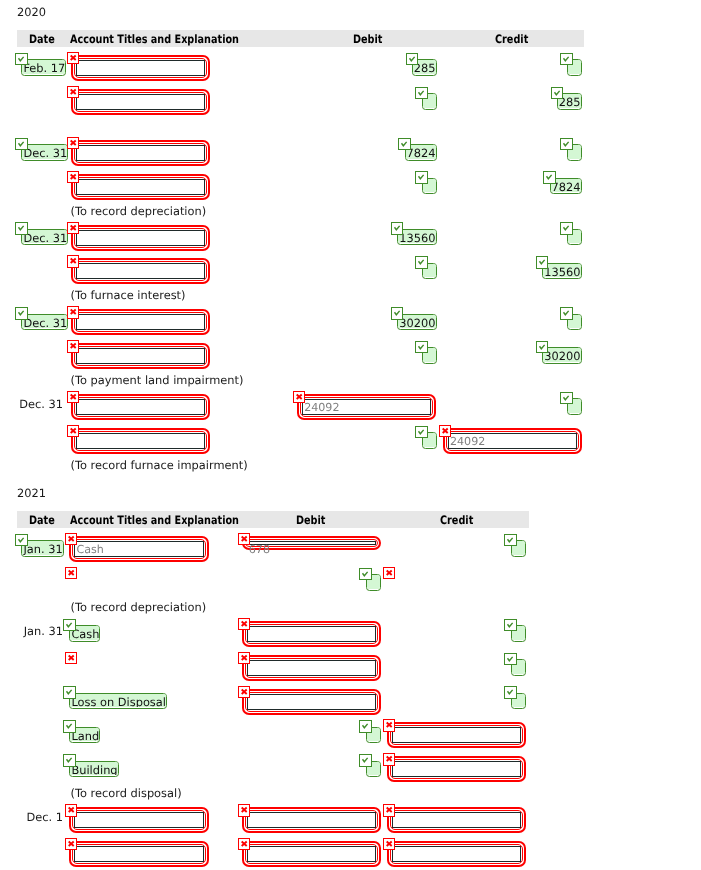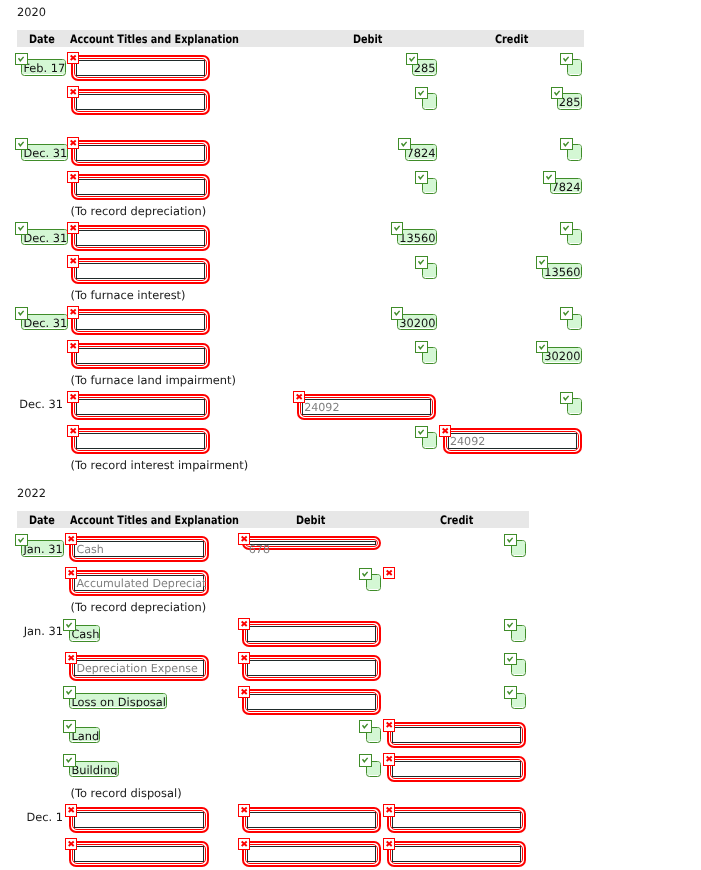--- a/index.html
+++ b/index.html
@@ -181,21 +181,21 @@
       <svg viewBox="0 0 12 12" xmlns="http://www.w3.org/2000/svg">
         <path d="M3.1 2.9 L8.9 8.1 M8.9 2.9 L3.1 8.1" fill="none" stroke="#fe0000" stroke-width="2.2" stroke-linecap="butt"></path>
       </svg>
     </span>
     <div class="ok-box" style="top: 347.45px; height: 16.5px; right: 264.5px; width: 15px;">
       <div class="val"></div>
     </div>
     <div class="ok-box" style="top: 347.45px; height: 16.5px; right: 119.5px;">
       <div class="val">30200</div>
     </div>
-    <div class="caption" style="left: 70.5px; top: 374.1px;">(To furnace land impairment)</div>
+    <div class="caption" style="left: 70.5px; top: 374.1px;">(To payment land impairment)</div>
     <div class="plain-date" style="right: 638px; top: 398.2px;">Dec. 31</div>
     <div class="wrong-box" style="top: 394.1px; width: 139.5px; height: 26px; left: 70.9px;">
       <div class="ring">
         <div class="inp"></div>
       </div>
     </div>
     <span class="badge" style="left: 66.6px; top: 391.1px; border: 1.3px solid rgb(254, 0, 0);">
       <svg viewBox="0 0 12 12" xmlns="http://www.w3.org/2000/svg">
         <path d="M3.1 2.9 L8.9 8.1 M8.9 2.9 L3.1 8.1" fill="none" stroke="#fe0000" stroke-width="2.2" stroke-linecap="butt"></path>
       </svg>
@@ -229,22 +229,22 @@
     <div class="wrong-box" style="top: 427.95px; width: 138.6px; height: 26px; left: 443px;">
       <div class="ring">
         <div class="inp">24092</div>
       </div>
     </div>
     <span class="badge" style="left: 438.7px; top: 424.95px; border: 1.3px solid rgb(254, 0, 0);">
       <svg viewBox="0 0 12 12" xmlns="http://www.w3.org/2000/svg">
         <path d="M3.1 2.9 L8.9 8.1 M8.9 2.9 L3.1 8.1" fill="none" stroke="#fe0000" stroke-width="2.2" stroke-linecap="butt"></path>
       </svg>
     </span>
-    <div class="caption" style="left: 70.5px; top: 458.9px;">(To record interest impairment)</div>
-    <div class="year-label" style="left: 17px; top: 487px;">2022</div>
+    <div class="caption" style="left: 70.5px; top: 458.9px;">(To record furnace impairment)</div>
+    <div class="year-label" style="left: 17px; top: 487px;">2021</div>
     <div class="table-header" style="left: 17px; top: 511px; width: 512px; height: 17px;"></div>
     <div class="hdr-col" style="left: 29.4px; top: 513.8px;">Date</div>
     <div class="hdr-col" style="left: 70px; top: 513.8px;">Account Titles and Explanation</div>
     <div class="hdr-col" style="left: 295.7px; top: 513.8px;">Debit</div>
     <div class="hdr-col" style="left: 439.8px; top: 513.8px;">Credit</div>
     <div class="ok-box" style="top: 540.4px; height: 16.5px; left: 21.4px;">
       <div class="val">Jan. 31</div>
     </div>
     <div class="wrong-box" style="top: 536.1px; width: 139.3px; height: 26px; left: 69.4px;">
       <div class="ring">
@@ -262,25 +262,20 @@
       </div>
     </div>
     <span class="badge" style="left: 237.5px; top: 533.1px; border: 1.3px solid rgb(254, 0, 0);">
       <svg viewBox="0 0 12 12" xmlns="http://www.w3.org/2000/svg">
         <path d="M3.1 2.9 L8.9 8.1 M8.9 2.9 L3.1 8.1" fill="none" stroke="#fe0000" stroke-width="2.2" stroke-linecap="butt"></path>
       </svg>
     </span>
     <div class="ok-box" style="top: 540.4px; height: 16.5px; right: 175.5px; width: 15px;">
       <div class="val"></div>
     </div>
-    <div class="wrong-box" style="top: 569.95px; width: 139.3px; height: 26px; left: 69.4px;">
-      <div class="ring">
-        <div class="inp">Accumulated Depreciat</div>
-      </div>
-    </div>
     <span class="badge" style="left: 65.1px; top: 566.95px; border: 1.3px solid rgb(254, 0, 0);">
       <svg viewBox="0 0 12 12" xmlns="http://www.w3.org/2000/svg">
         <path d="M3.1 2.9 L8.9 8.1 M8.9 2.9 L3.1 8.1" fill="none" stroke="#fe0000" stroke-width="2.2" stroke-linecap="butt"></path>
       </svg>
     </span>
     <div class="ok-box" style="top: 574.25px; height: 16.5px; right: 320.5px; width: 15px;">
       <div class="val"></div>
     </div>
     <span class="badge" style="left: 382.8px; top: 566.95px; border: 1.3px solid rgb(254, 0, 0);">
       <svg viewBox="0 0 12 12" xmlns="http://www.w3.org/2000/svg">
@@ -298,25 +293,20 @@
       </div>
     </div>
     <span class="badge" style="left: 237.5px; top: 617.9px; border: 1.3px solid rgb(254, 0, 0);">
       <svg viewBox="0 0 12 12" xmlns="http://www.w3.org/2000/svg">
         <path d="M3.1 2.9 L8.9 8.1 M8.9 2.9 L3.1 8.1" fill="none" stroke="#fe0000" stroke-width="2.2" stroke-linecap="butt"></path>
       </svg>
     </span>
     <div class="ok-box" style="top: 625.2px; height: 16.5px; right: 175.5px; width: 15px;">
       <div class="val"></div>
     </div>
-    <div class="wrong-box" style="top: 654.75px; width: 139.3px; height: 26px; left: 69.4px;">
-      <div class="ring">
-        <div class="inp">Depreciation Expense</div>
-      </div>
-    </div>
     <span class="badge" style="left: 65.1px; top: 651.75px; border: 1.3px solid rgb(254, 0, 0);">
       <svg viewBox="0 0 12 12" xmlns="http://www.w3.org/2000/svg">
         <path d="M3.1 2.9 L8.9 8.1 M8.9 2.9 L3.1 8.1" fill="none" stroke="#fe0000" stroke-width="2.2" stroke-linecap="butt"></path>
       </svg>
     </span>
     <div class="wrong-box" style="top: 654.75px; width: 139px; height: 26px; left: 241.8px;">
       <div class="ring">
         <div class="inp"></div>
       </div>
     </div>

